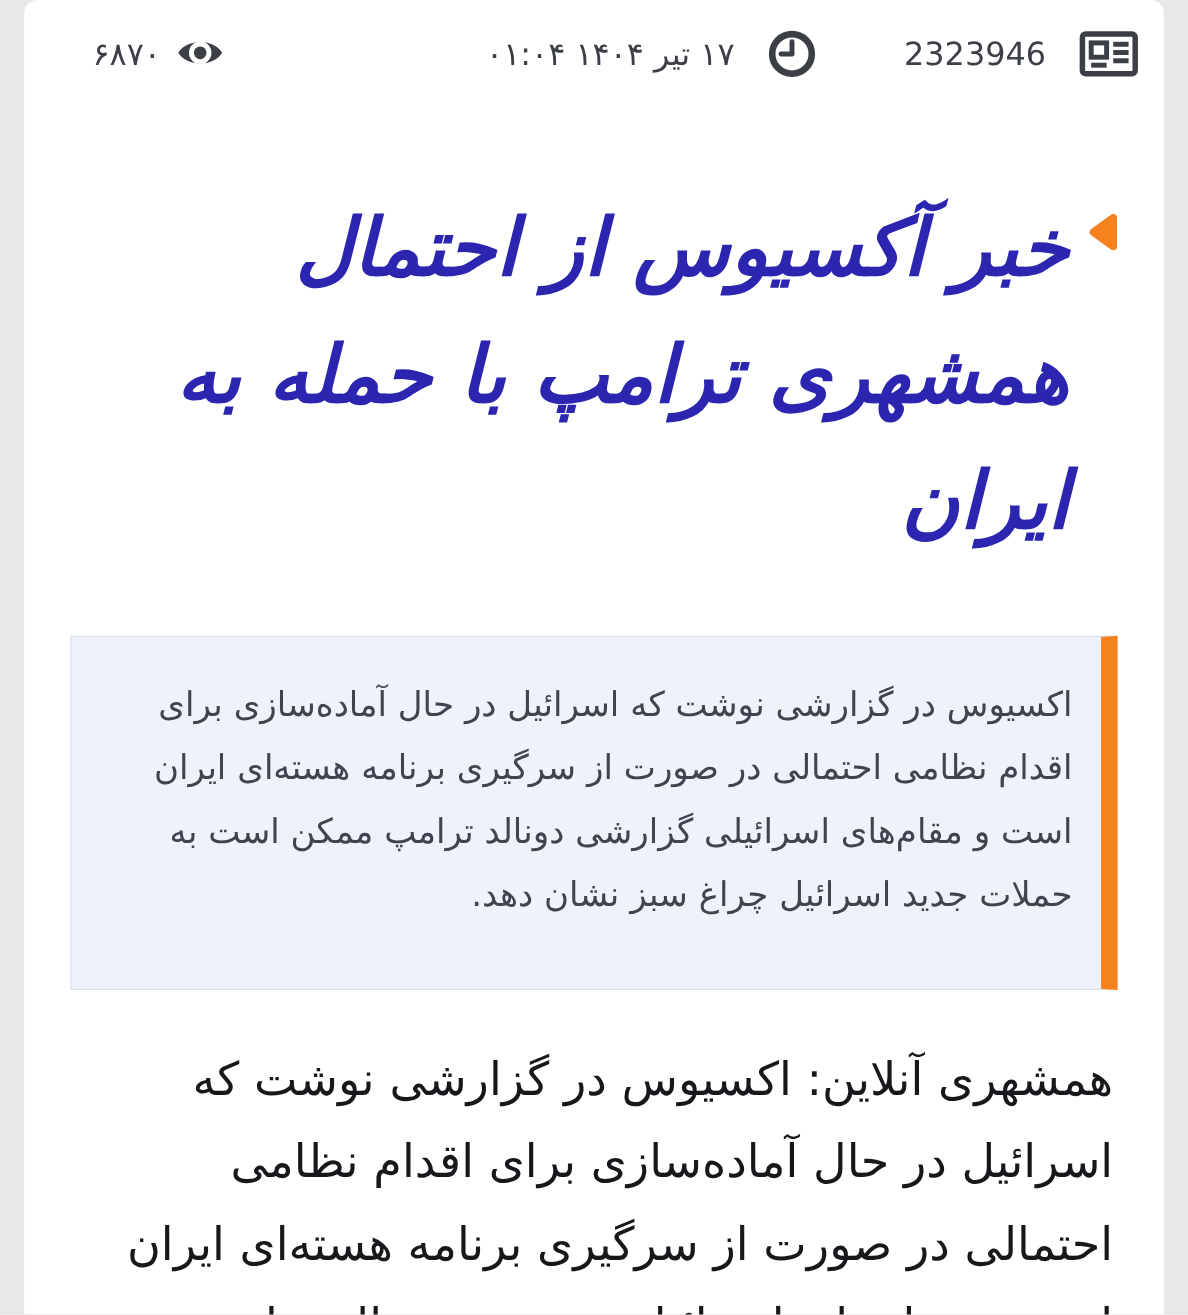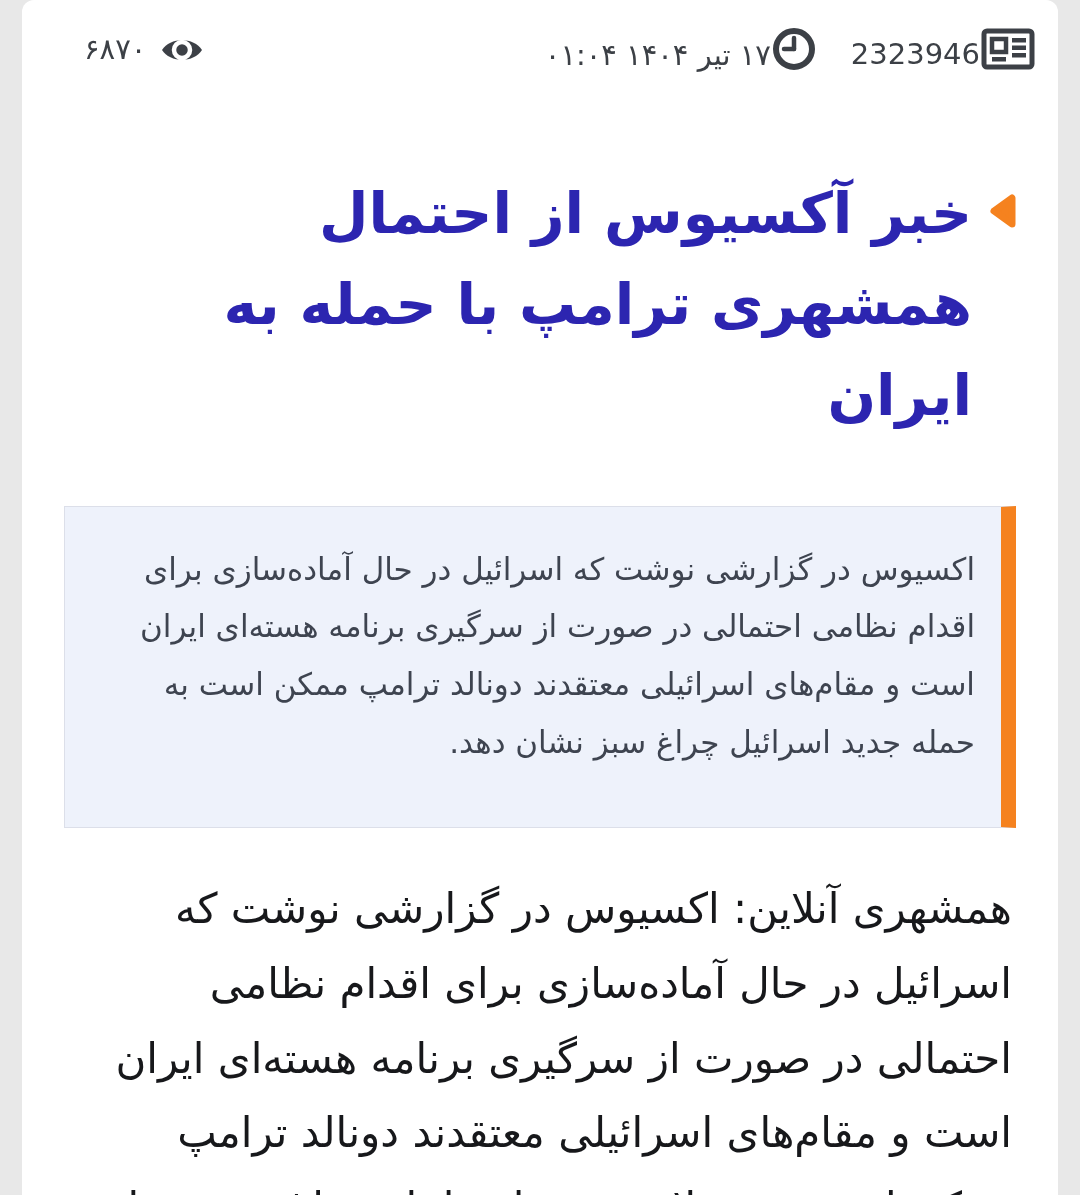--- a/index.html
+++ b/index.html
@@ -26,39 +26,40 @@
   
   .meta-bar {
     display: flex;
     justify-content: space-between;
     align-items: center;
     color: #3c4046;
     font-size: 29px;
     margin-right: -20px;
   }
   .meta-cluster { display: flex; align-items: center; }
-  .meta-group { display: flex; align-items: flex-end; gap: 0; }
+  .meta-group { display: flex; align-items: center; gap: 29px; margin-left: 45px; }
   .meta-group + .meta-group { margin-right: 34px; }
   .meta-bar svg { display: block; }
-  .views-cluster { display: flex; align-items: flex-end; gap: 14px; margin-left: 20px; }
+  .views-cluster { display: flex; align-items: flex-start; gap: 14px; margin-left: 20px; }
   
   .title-row {
     display: flex;
     direction: rtl;
     align-items: flex-start;
     gap: 18px;
     margin-top: 96px;
   }
   .bullet { flex: none; margin-top: 24px; }
   h1.title {
     margin: 0;
     color: #2c25b0;
-    font-size: 57px;
+    font-size: 72px;
     font-weight: bold;
     line-height: 1.6;
+    font-style: italic;
   }
   .title-line { display: block; }
   
   .summary-box {
     box-sizing: border-box;
     margin-top: 64px;
     background: #eef2fb;
     border: 1px solid #dcdfe9;
     border-right: 15px solid #f5821f;
     padding: 34px 26px 56px 32px;
@@ -132,19 +133,19 @@
           <path d="M22 6 L22 32 L4 19 Z" fill="#f5821f" stroke="#f5821f" stroke-width="7" stroke-linejoin="round"></path>
         </svg>
       </span>
       <h1 class="title">
         <span class="title-line">خبر آکسیوس از احتمال</span>
         <span class="title-line">همشهری ترامپ با حمله به ایران</span>
       </h1>
     </div>
 
     <aside class="summary-box">
-      <p>اکسیوس در گزارشی نوشت که اسرائیل در حال آماده‌سازی برای اقدام نظامی احتمالی در صورت از سرگیری برنامه هسته‌ای ایران است و مقام‌های اسرائیلی معتقدند دونالد ترامپ ممکن است به حمله جدید اسرائیل چراغ سبز نشان دهد.</p>
+      <p>اکسیوس در گزارشی نوشت که اسرائیل در حال آماده‌سازی برای اقدام نظامی احتمالی در صورت از سرگیری برنامه هسته‌ای ایران است و مقام‌های اسرائیلی گزارشی دونالد ترامپ ممکن است به حملات جدید اسرائیل چراغ سبز نشان دهد.</p>
     </aside>
 
     <p class="body-text">همشهری آنلاین: اکسیوس در گزارشی نوشت که اسرائیل در حال آماده‌سازی برای اقدام نظامی احتمالی در صورت از سرگیری برنامه هسته‌ای ایران است و مقام‌های اسرائیلی معتقدند دونالد ترامپ ممکن است به حملات جدید اسرائیل چراغ سبز نشان دهد.</p>
 
   </div>
 </div>
 
 </body></html>

